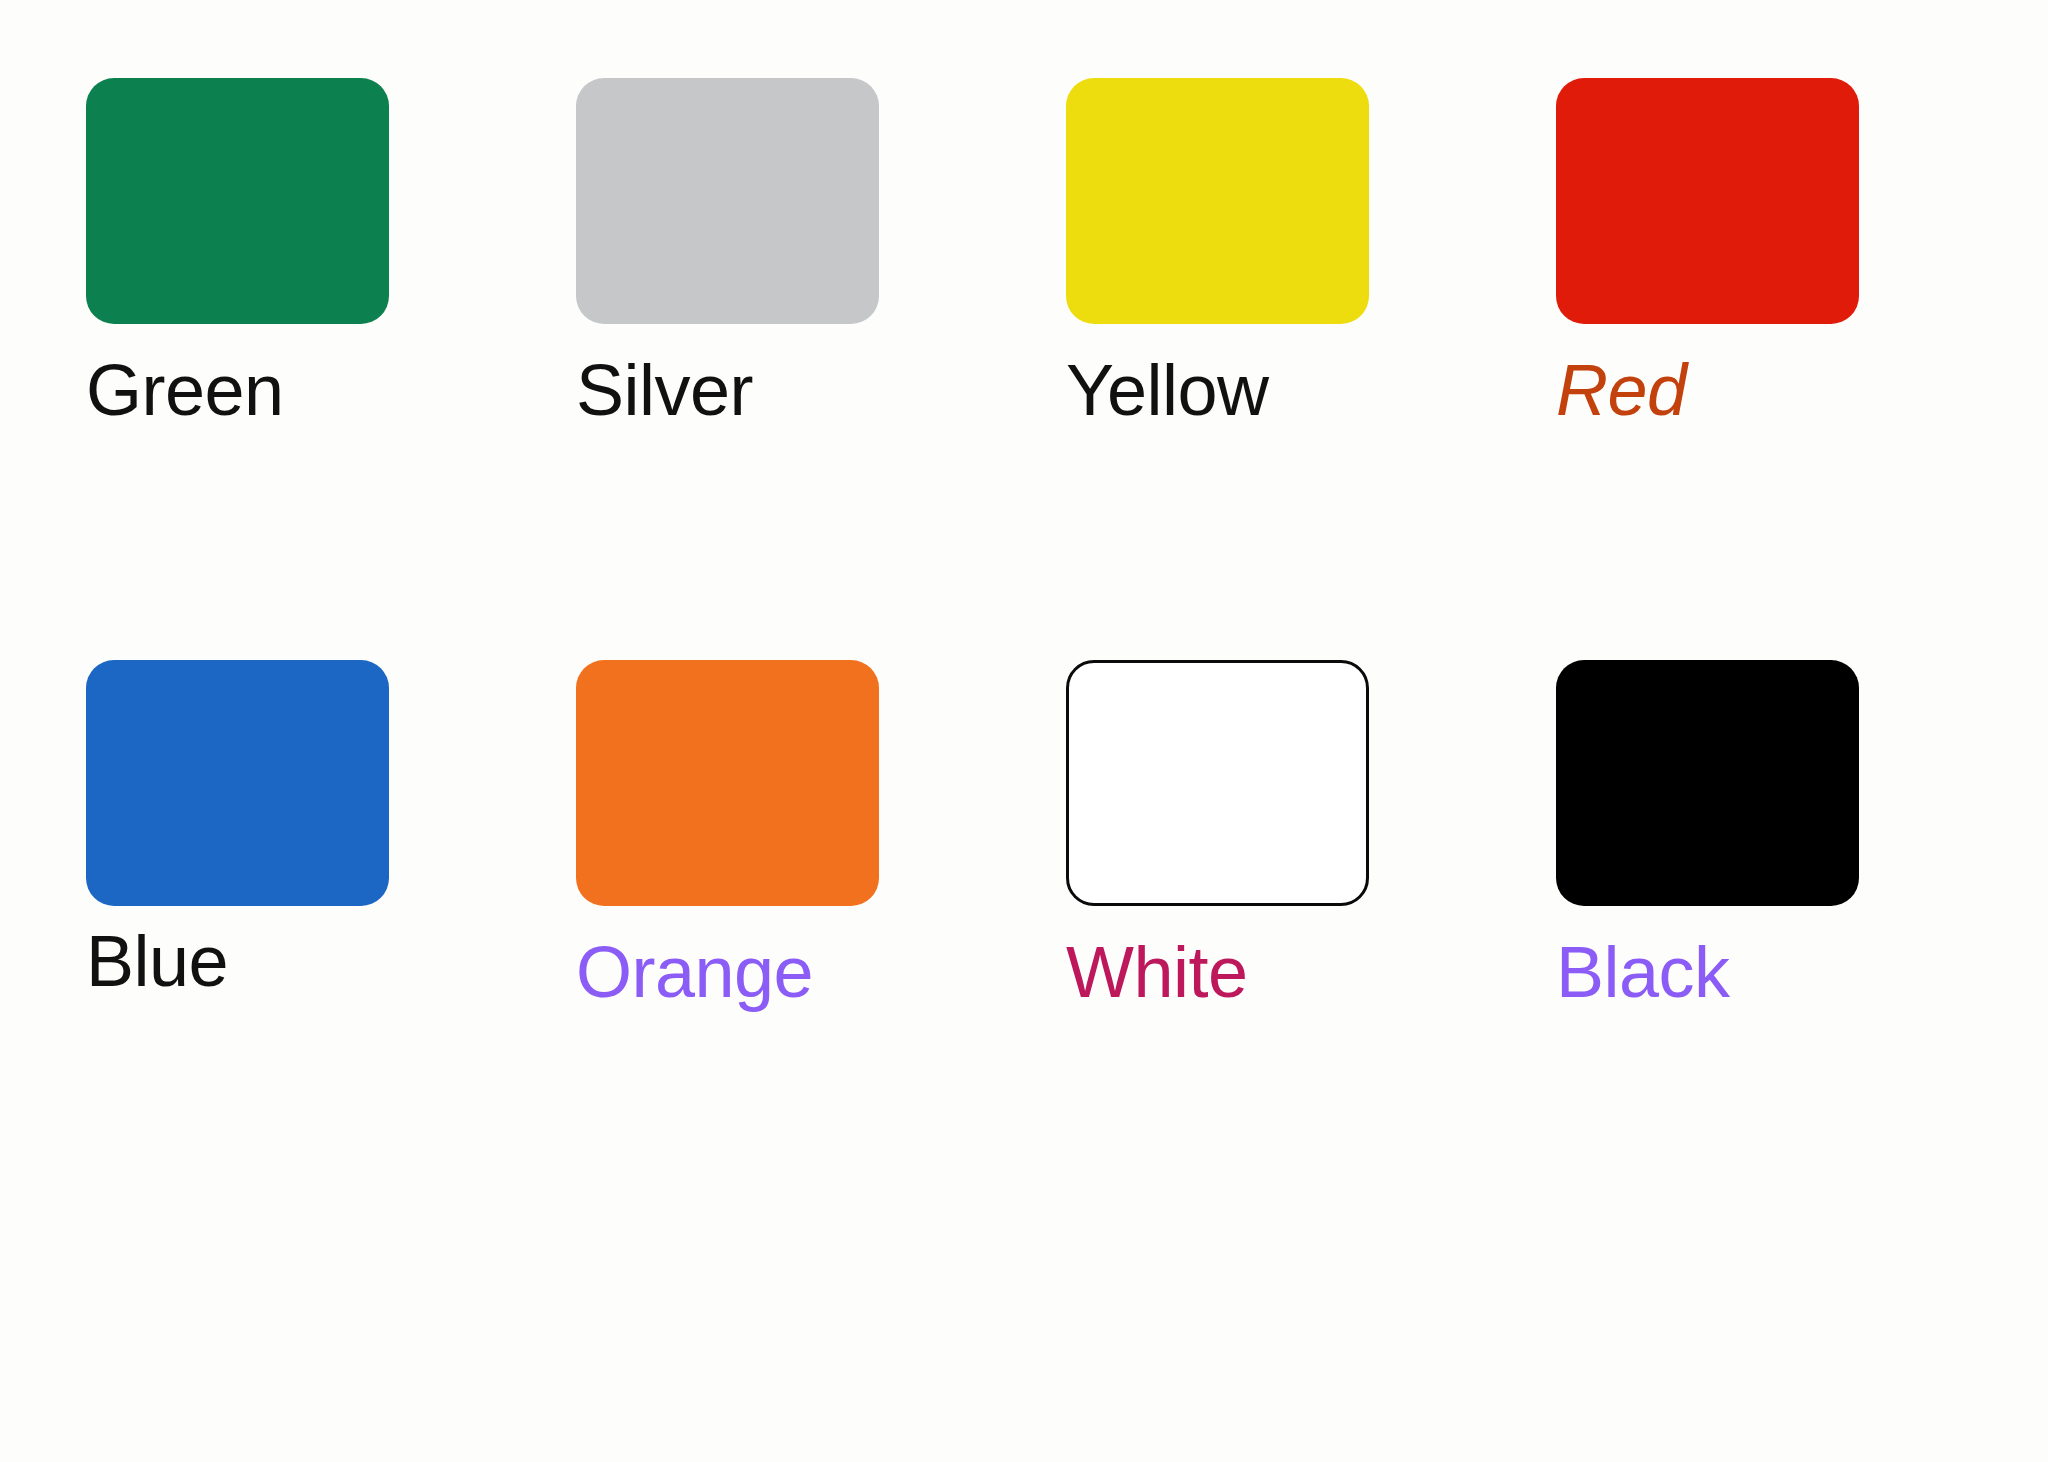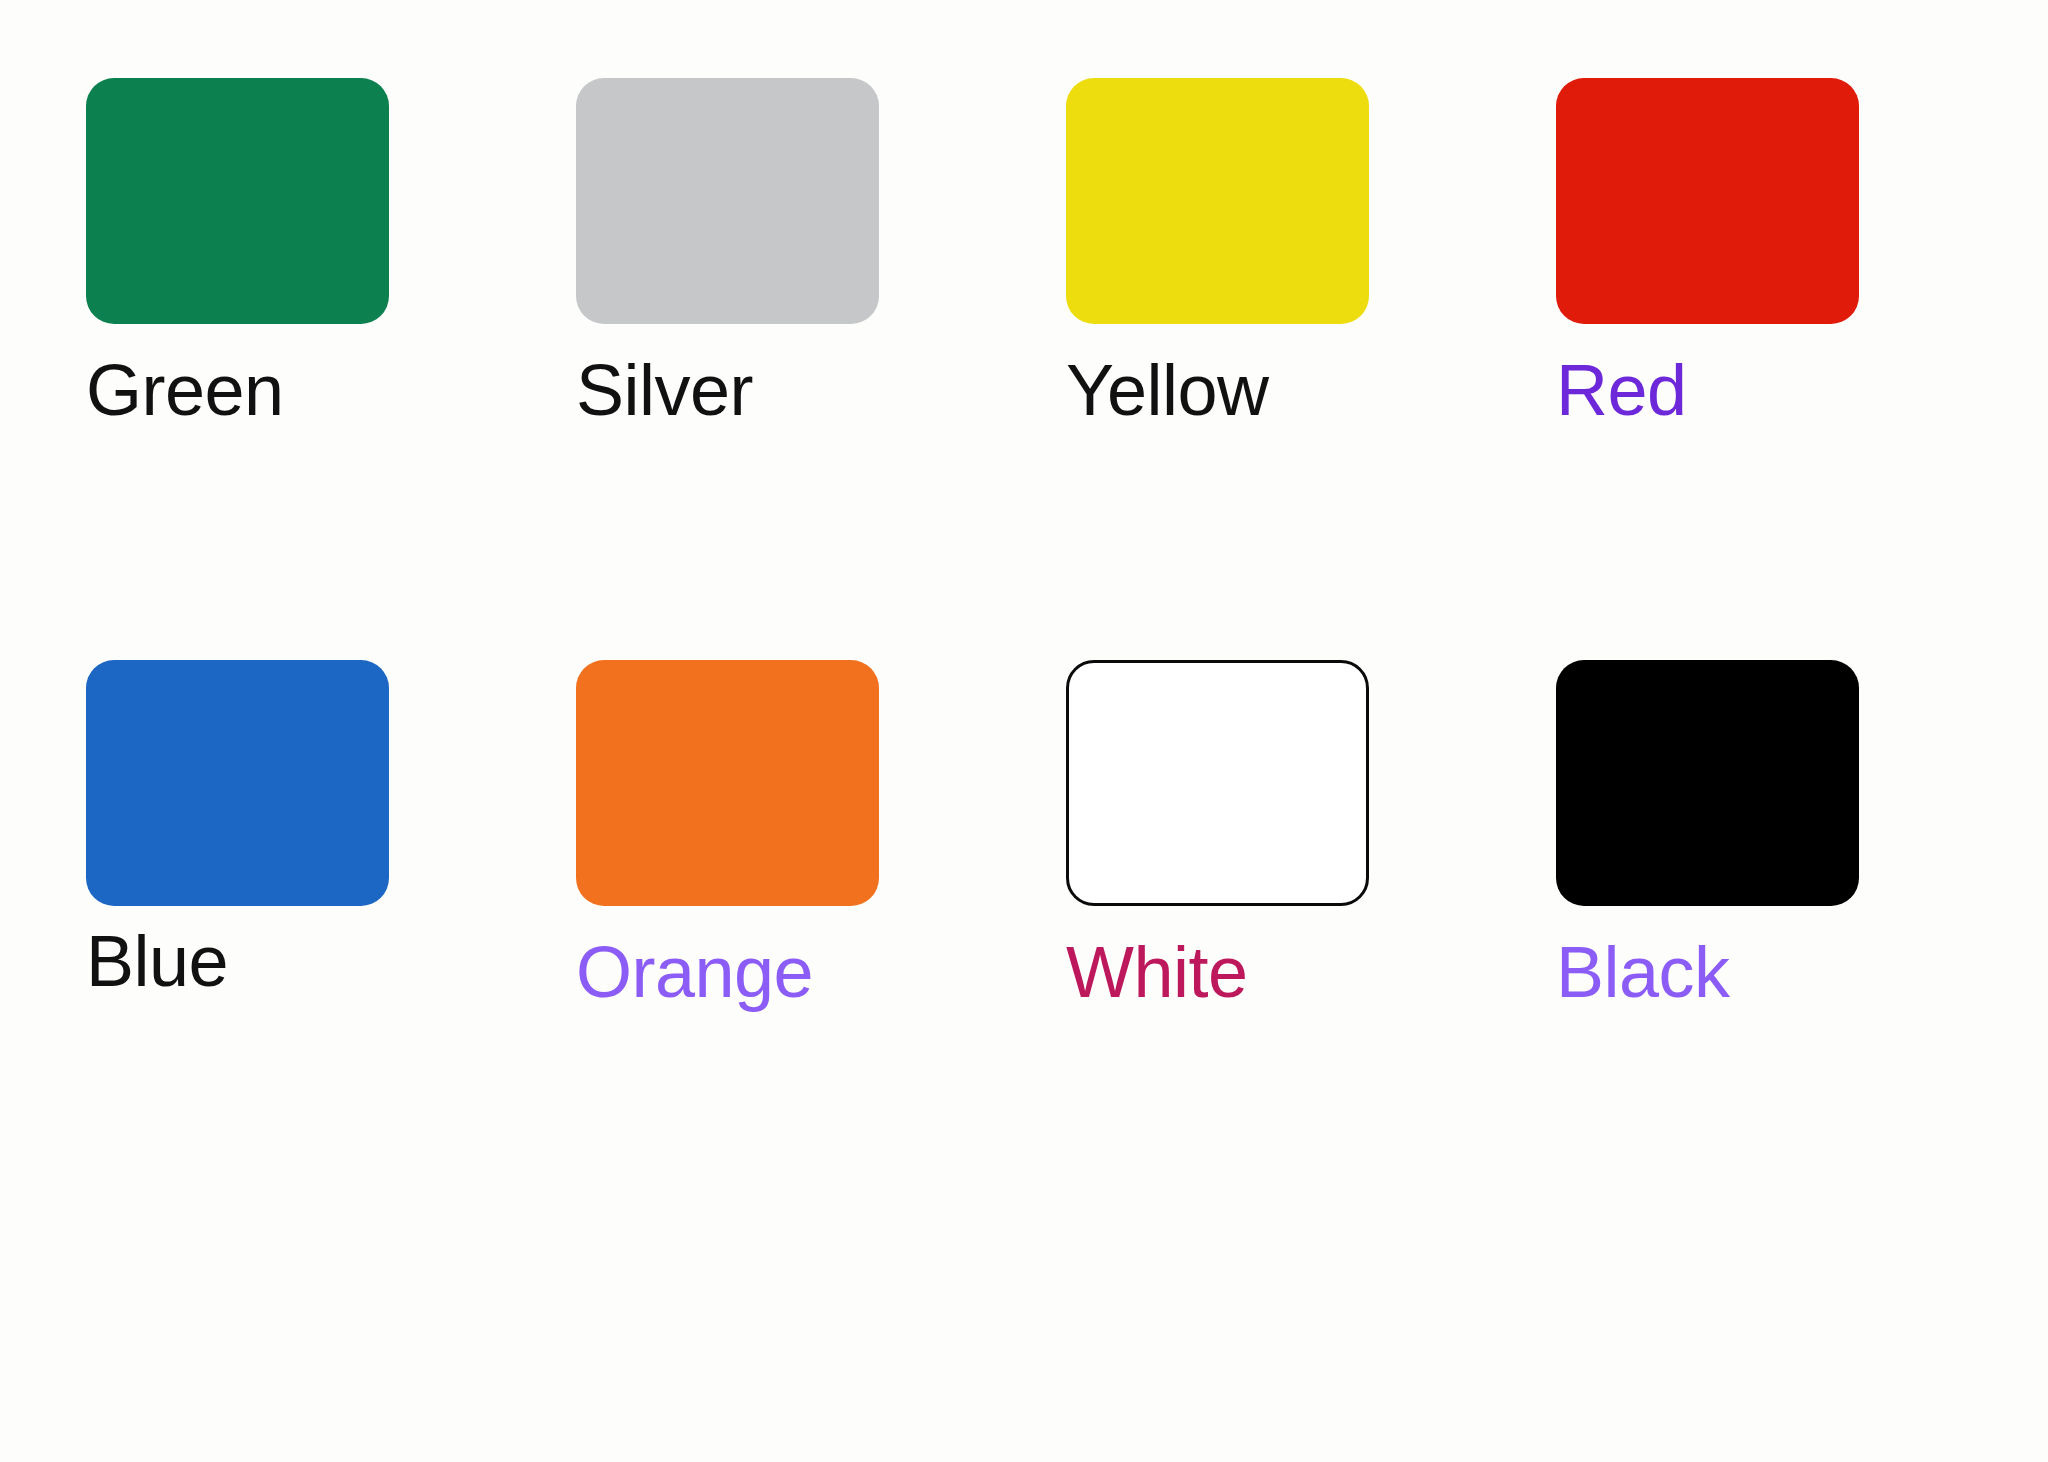--- a/index.html
+++ b/index.html
@@ -77,21 +77,21 @@
       <div class="swatch-label" style="color: rgb(17, 17, 17);">Silver</div>
     </div>
 
     <div class="swatch-cell">
       <div class="swatch-chip" style="background: rgb(238, 221, 14);"></div>
       <div class="swatch-label" style="color: rgb(17, 17, 17);">Yellow</div>
     </div>
 
     <div class="swatch-cell">
       <div class="swatch-chip" style="background: rgb(224, 27, 9);"></div>
-      <div class="swatch-label" style="color: #6d28d9;">Red</div>
+      <div class="swatch-label" style="color: #c2410c; font-style: italic;">Red</div>
     </div>
 
     <div class="swatch-cell">
       <div class="swatch-chip" style="background: rgb(28, 102, 196);"></div>
       <div class="swatch-label" style="color: rgb(17, 17, 17); margin-top: 19px;">Blue</div>
     </div>
 
     <div class="swatch-cell">
       <div class="swatch-chip" style="background: rgb(242, 113, 30);"></div>
       <div class="swatch-label" style="color: #8b5cf6;">Orange</div>

